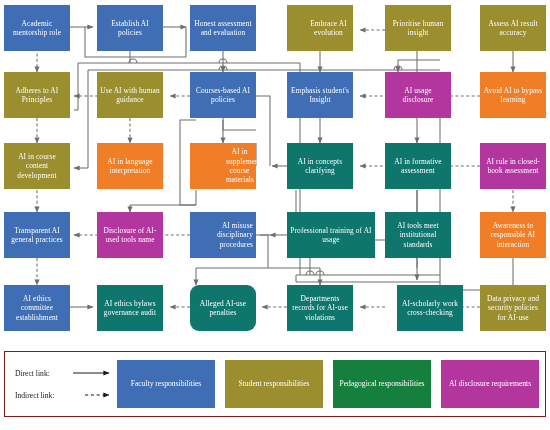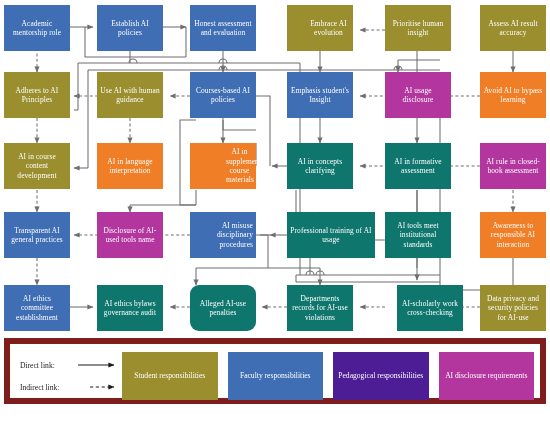--- a/index.html
+++ b/index.html
@@ -20,22 +20,22 @@
     z-index:3;
   }
   .node span{display:block;width:100%;}
   .c-faculty{background:#3F6EB5;}
   .c-student{background:#9A8E2E;}
   .c-pedagogical{background:#F07E26;}
   .c-disclosure{background:#B3369F;}
   .c-institute{background:#0f766e;}
 
   #legend{
-    position:absolute;left:4px;top:338px;width:542px;height:66px;
-    border:6px solid #7f1d1d;background:#ffffff;box-sizing:border-box;z-index:4;
+    position:absolute;left:4px;top:351px;width:542px;height:66px;
+    border:1px solid #7f1d1d;background:#ffffff;box-sizing:border-box;z-index:4;
   }
   .legend-keys{position:absolute;left:10px;top:10px;width:100px;}
   .legend-row{display:flex;align-items:center;height:22px;font-size:7.6px;color:#1a1a1a;}
   .legend-row .lbl{width:56px;}
   .legend-row .art{flex:1;position:relative;height:10px;}
   .legend-row .art svg{position:absolute;left:0;top:0;}
   .legend-swatches{position:absolute;left:112px;top:8px;right:6px;display:flex;gap:10px;}
   .swatch{
     flex:1;height:48px;box-sizing:border-box;
     display:flex;align-items:center;justify-content:center;text-align:center;
@@ -276,26 +276,26 @@
               <marker id="ah3" markerWidth="7" markerHeight="7" refX="5.6" refY="2.6" orient="auto" markerUnits="userSpaceOnUse">
             <path d="M0,0 L6,2.6 L0,5.2 z" fill="#1a1a1a"></path>
               </marker>
             </defs>
           <path d="M14,5 L38,5" stroke="#1a1a1a" stroke-width="1" fill="none" stroke-dasharray="3.2,2.6" marker-end="url(#ah3)"></path>
         </svg>
       </span>
     </div>
   </div>
   <div class="legend-swatches" id="legend-swatches">
+      <div class="swatch" style="background: rgb(63, 110, 181);">
+        <span>Faculty responsibilities</span>
+      </div>
       <div class="swatch" style="background: rgb(154, 142, 46);">
         <span>Student responsibilities</span>
       </div>
-      <div class="swatch" style="background: rgb(63, 110, 181);">
-        <span>Faculty responsibilities</span>
-      </div>
-      <div class="swatch" style="background: #4c1d95;">
+      <div class="swatch" style="background: #15803d;">
         <span>Pedagogical responsibilities</span>
       </div>
       <div class="swatch" style="background: rgb(179, 54, 159);">
         <span>AI disclosure requirements</span>
       </div>
     </div>
 </div>
 
 </body></html>

